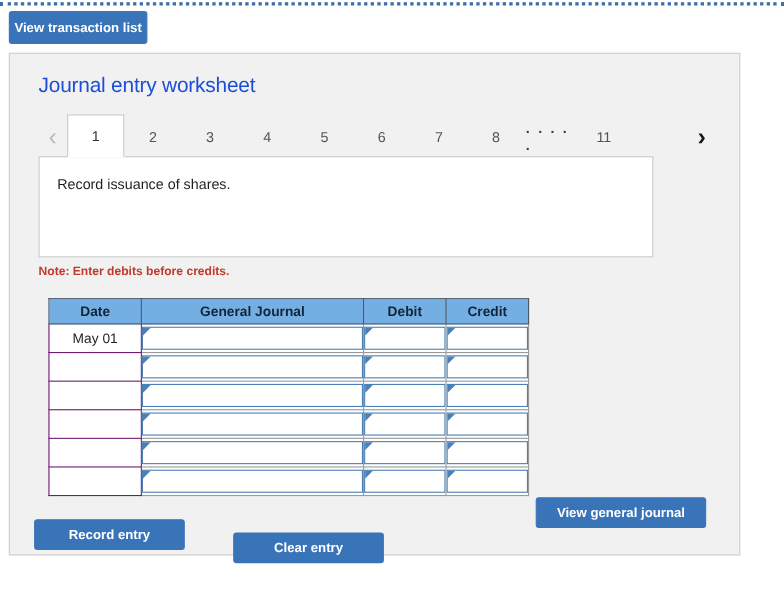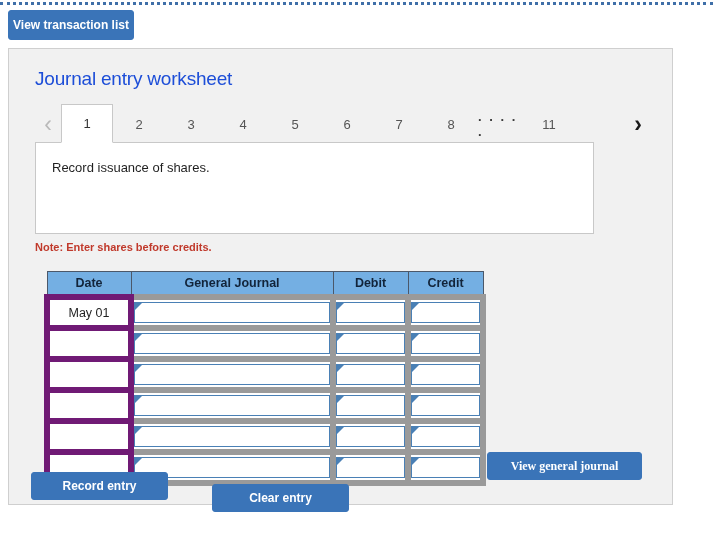--- a/index.html
+++ b/index.html
@@ -187,21 +187,21 @@
     font-weight: bold;
     color: #12243a;
     height: 22px;
     padding: 0;
     text-align: center;
     margin-left: 8px;
   }
   .jtable td {
     padding: 0;
     height: 23px;
-    border: 6px solid #701a75;
+    border: 1px solid #701a75;
     background: #ffffff;
     vertical-align: middle;
   }
   .col-date    { width: 84px; }
   .col-journal { width: 202px; }
   .col-debit   { width: 75px; }
   .col-credit  { width: 75px; }
 
   .date-cell {
     text-align: center;
@@ -252,21 +252,20 @@
     font-size: 12px;
     margin-top: 32px;
   }
   #view-general-journal {
     position: absolute;
     left: 478px;
     top: 403px;
     width: 155px;
     height: 28px;
     font-size: 12px;
-    font-family: Liberation Serif, serif;
   }
 </style>
 </head>
 <body>
 
 <div id="root">
 
   <div class="top-rule"></div>
 
   <div class="btn" id="view-transaction-list">View transaction list</div>
@@ -289,21 +288,21 @@
           <div class="tab ellipsis">. . . . .</div>
           <div class="tab">11</div>
         </div>
       <div class="chev chev-right">›</div>
     </div>
 
     <div class="instruction-box">
       <div class="instruction-text">Record issuance of shares.</div>
     </div>
 
-    <div class="note">Note: Enter shares before credits.</div>
+    <div class="note">Note: Enter debits before credits.</div>
 
     <table class="jtable">
       <colgroup>
         <col class="col-date">
         <col class="col-journal">
         <col class="col-debit">
         <col class="col-credit">
       </colgroup>
       <thead>
         <tr>

